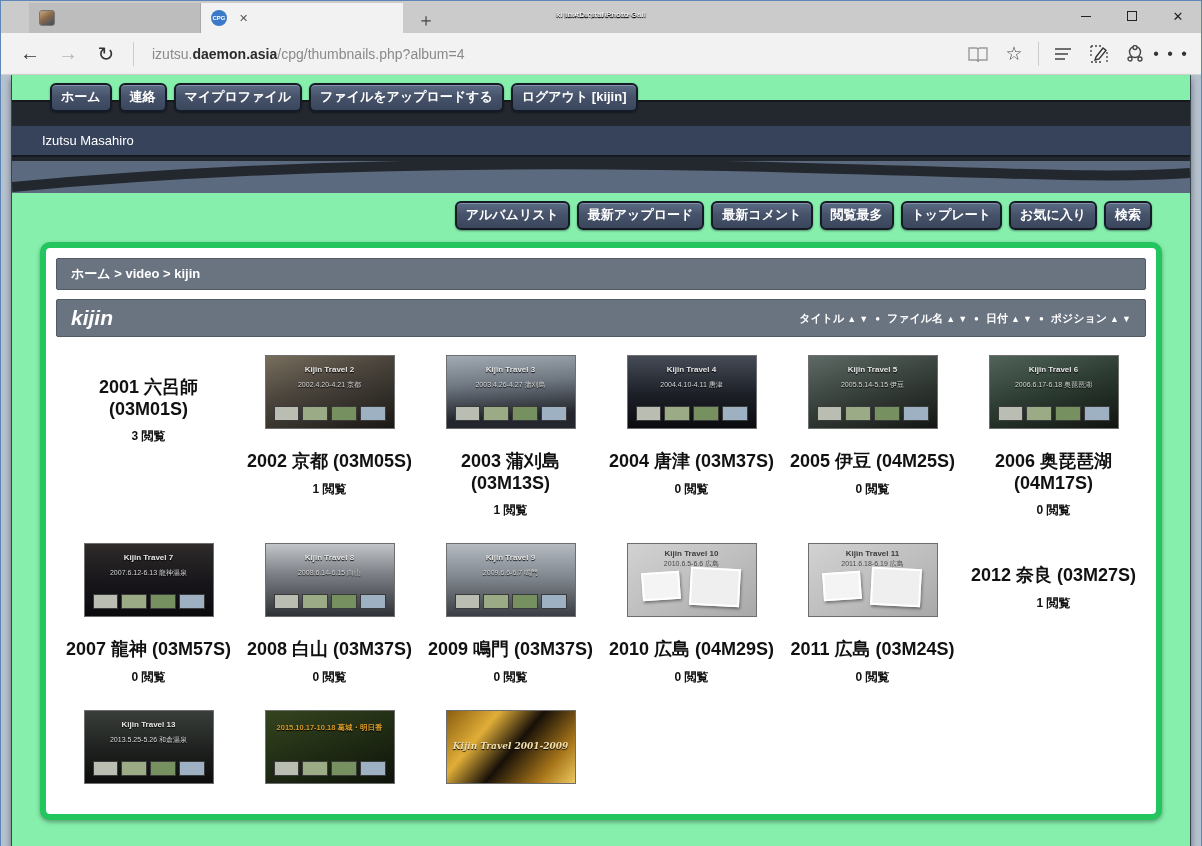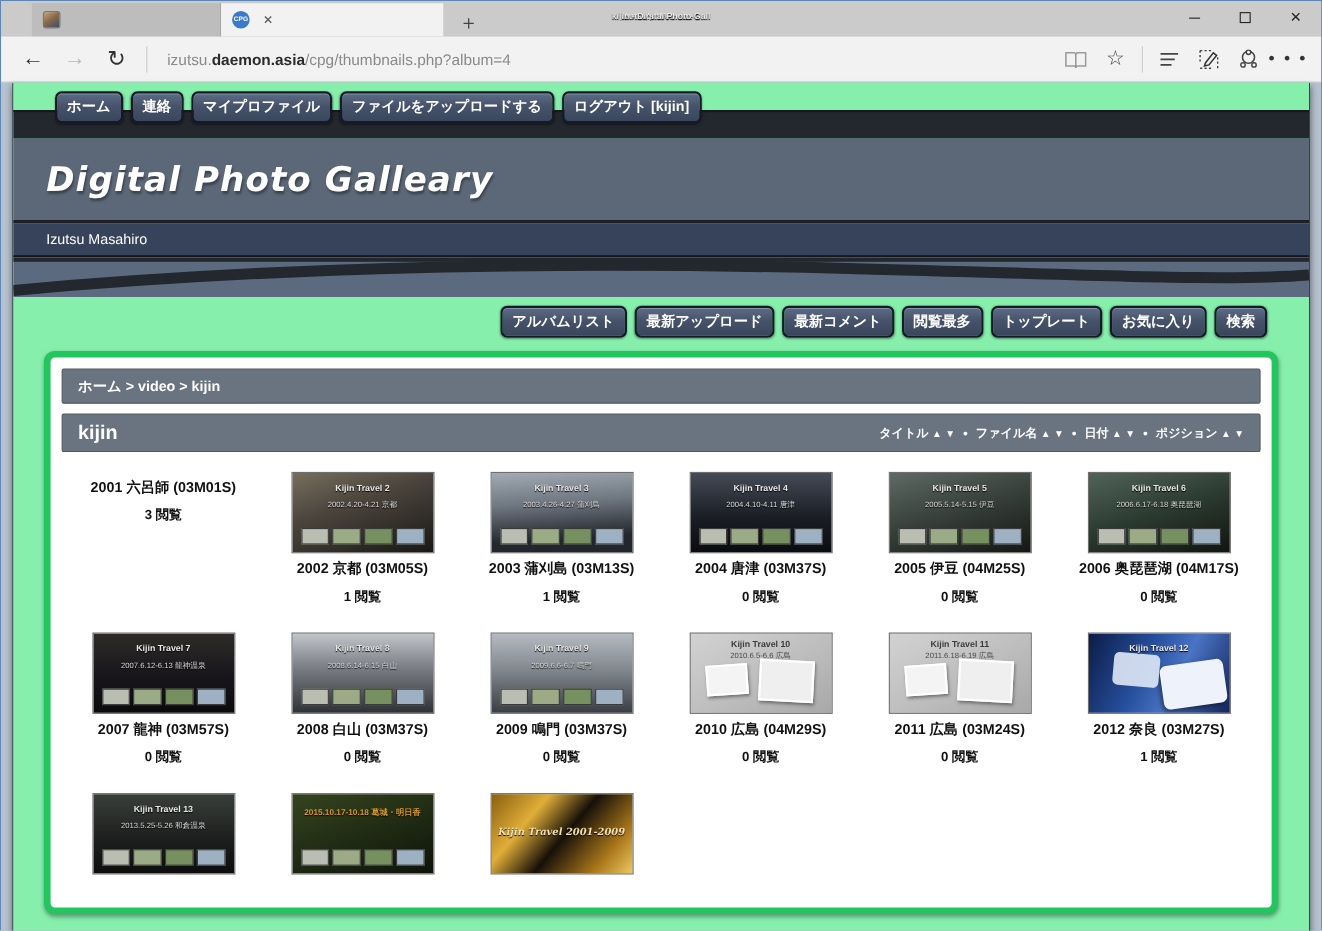--- a/index.html
+++ b/index.html
@@ -48,21 +48,21 @@
   .masthead { background:#5c6878; padding:20px 0 18px 30px; border-bottom:3px solid #1d2127; }
   .masthead h1 { color:#fff; font-size:31px; font-style:italic; font-weight:bold; letter-spacing:1px; text-shadow:1px 2px 2px rgba(0,0,0,.35); font-family:"DejaVu Sans","Liberation Sans",sans-serif; }
   .userbar { background:#36435a; color:#fff; font-size:13px; font-weight:normal; padding:7px 30px; border-bottom:2px solid #15181d; }
   .waveband { display:block; width:100%; height:36px; }
   .menu-row { padding:8px 38px 12px; display:flex; gap:7px; justify-content:flex-end;font-family:Liberation Mono, monospace; }
 
   .panel { margin:0 28px 16px; background:#fff; border:6px solid #22c55e; border-radius:10px; padding:10px; box-shadow:0 2px 4px rgba(0,0,0,.35); }
   .graybar { background:#6a7380; border:1px solid #525a64; border-radius:2px; color:#fff; font-size:13px; font-weight:bold; padding:6px 14px; }
   .crumbbar { margin-bottom:9px; }
   .titlebar2 { display:flex; justify-content:space-between; align-items:center; }
-  .album-title { font-size:18px; }
+  .album-title { font-style:italic; font-size:21px; }
   .sortbox { font-size:11px; font-weight:bold; display:flex; align-items:center; gap:5px; }
   .tri { font-size:9px; cursor:pointer; }
   .bullet { font-size:8px; margin:0 2px; }
 
   .grid { display:grid; grid-template-columns:repeat(6,1fr); row-gap:24px; padding:18px 2px 20px; }
   .card { text-align:center; }
   .thumb { width:130px; height:74px; margin:0 auto; border:1px solid #6e6e6e; position:relative; overflow:hidden; background:#111; cursor:pointer; }
   .t-title { position:absolute; top:9px; left:0; right:0; text-align:center; font-size:8px; font-weight:bold; color:#e8e8e8; text-shadow:0 1px 1px #000; z-index:3; }
   .t-sub { position:absolute; top:24px; left:0; right:0; text-align:center; font-size:7px; color:#d8d8d8; text-shadow:0 1px 1px #000; z-index:3; }
   .strip { position:absolute; left:8px; right:8px; bottom:7px; display:flex; gap:3px; z-index:3; }
@@ -86,21 +86,21 @@
   .v-frames .t-sub { color:#4a4a4a; text-shadow:none; top:15px; }
   .v-blue   { background:linear-gradient(115deg,#0c1c48 0%,#27509e 40%,#4a74c4 62%,#14265c 100%); }
   .v-blue::before { content:""; position:absolute; right:4px; top:26px; width:58px; height:40px; background:#eef3fb; border-radius:6px; transform:rotate(-8deg); box-shadow:-2px 2px 5px rgba(0,0,0,.5); }
   .v-blue::after  { content:""; position:absolute; left:22px; top:18px; width:42px; height:30px; background:#dfe8f6; border-radius:5px; transform:rotate(5deg); opacity:.9; }
   .v-wakura { background:linear-gradient(180deg,#3a3e3a 0%,#1d201e 55%,#0c0d0c 100%); }
   .v-asuka  { background:linear-gradient(160deg,#35441f 0%,#202c14 50%,#0e130a 100%); }
   .v-asuka .t-sub { color:#d89a28; font-weight:bold; top:12px; font-size:7.5px; }
   .v-gold   { background:linear-gradient(130deg,#8a5e10 0%,#e0ae38 28%,#171008 52%,#a8761a 80%,#edc860 100%); }
   .v-gold .t-title { top:30px; font-family:"DejaVu Serif","Liberation Serif",serif; font-style:italic; font-size:9px; color:#f2e0ae; }
 
-  .caption { margin-top:5px; font-size:13px; font-weight:bold; color:#111; }
+  .caption { margin-top:20px; font-size:18px; font-weight:bold; color:#111; }
   .views { margin-top:8px; font-size:12px; font-weight:bold; color:#111; }
 </style>
 </head>
 <body>
 
 <div class="window">
 
   <div class="titlebar">
     <div class="tab inactive">
       <span class="favicon photo"></span>
@@ -166,23 +166,20 @@
 
         <div class="nav-row" id="nav-row">
             <span class="btn">ホーム</span>
             <span class="btn">連絡</span>
             <span class="btn">マイプロファイル</span>
             <span class="btn">ファイルをアップロードする</span>
             <span class="btn">ログアウト [kijin]</span>
           </div>
         <div class="darkband"></div>
 
-        <div class="masthead">
-          <h1>Digital Photo Galleary</h1>
-        </div>
 
         <div class="userbar">
           <span>Izutsu Masahiro</span>
         </div>
 
         <svg class="waveband" viewBox="0 0 1180 36" preserveAspectRatio="none">
           <rect x="0" y="0" width="1180" height="36" fill="#5c6a80"></rect>
           <path d="M0 30 C 260 6, 520 4, 760 10 S 1100 22, 1180 16" fill="none" stroke="#23272e" stroke-width="10"></path>
           <rect x="0" y="0" width="1180" height="4" fill="#23272e"></rect>
         </svg>
@@ -340,24 +337,20 @@
   </div>
               <div class="card">
     <div class="thumb v-frames">
       <div class="t-title">Kijin Travel 11</div>
       <div class="t-sub">2011.6.18-6.19 広島</div>
     </div>
     <div class="caption">2011 広島 (03M24S)</div>
     <div class="views">0 閲覧</div>
   </div>
               <div class="card">
-    <div class="thumb v-blue">
-      <div class="t-title">Kijin Travel 12</div>
-      <div class="t-sub"></div>
-    </div>
     <div class="caption">2012 奈良 (03M27S)</div>
     <div class="views">1 閲覧</div>
   </div>
               <div class="card">
     <div class="thumb v-wakura">
       <div class="t-title">Kijin Travel 13</div>
       <div class="t-sub">2013.5.25-5.26 和倉温泉</div>
     <div class="strip">
                     <span></span>
                     <span></span>

